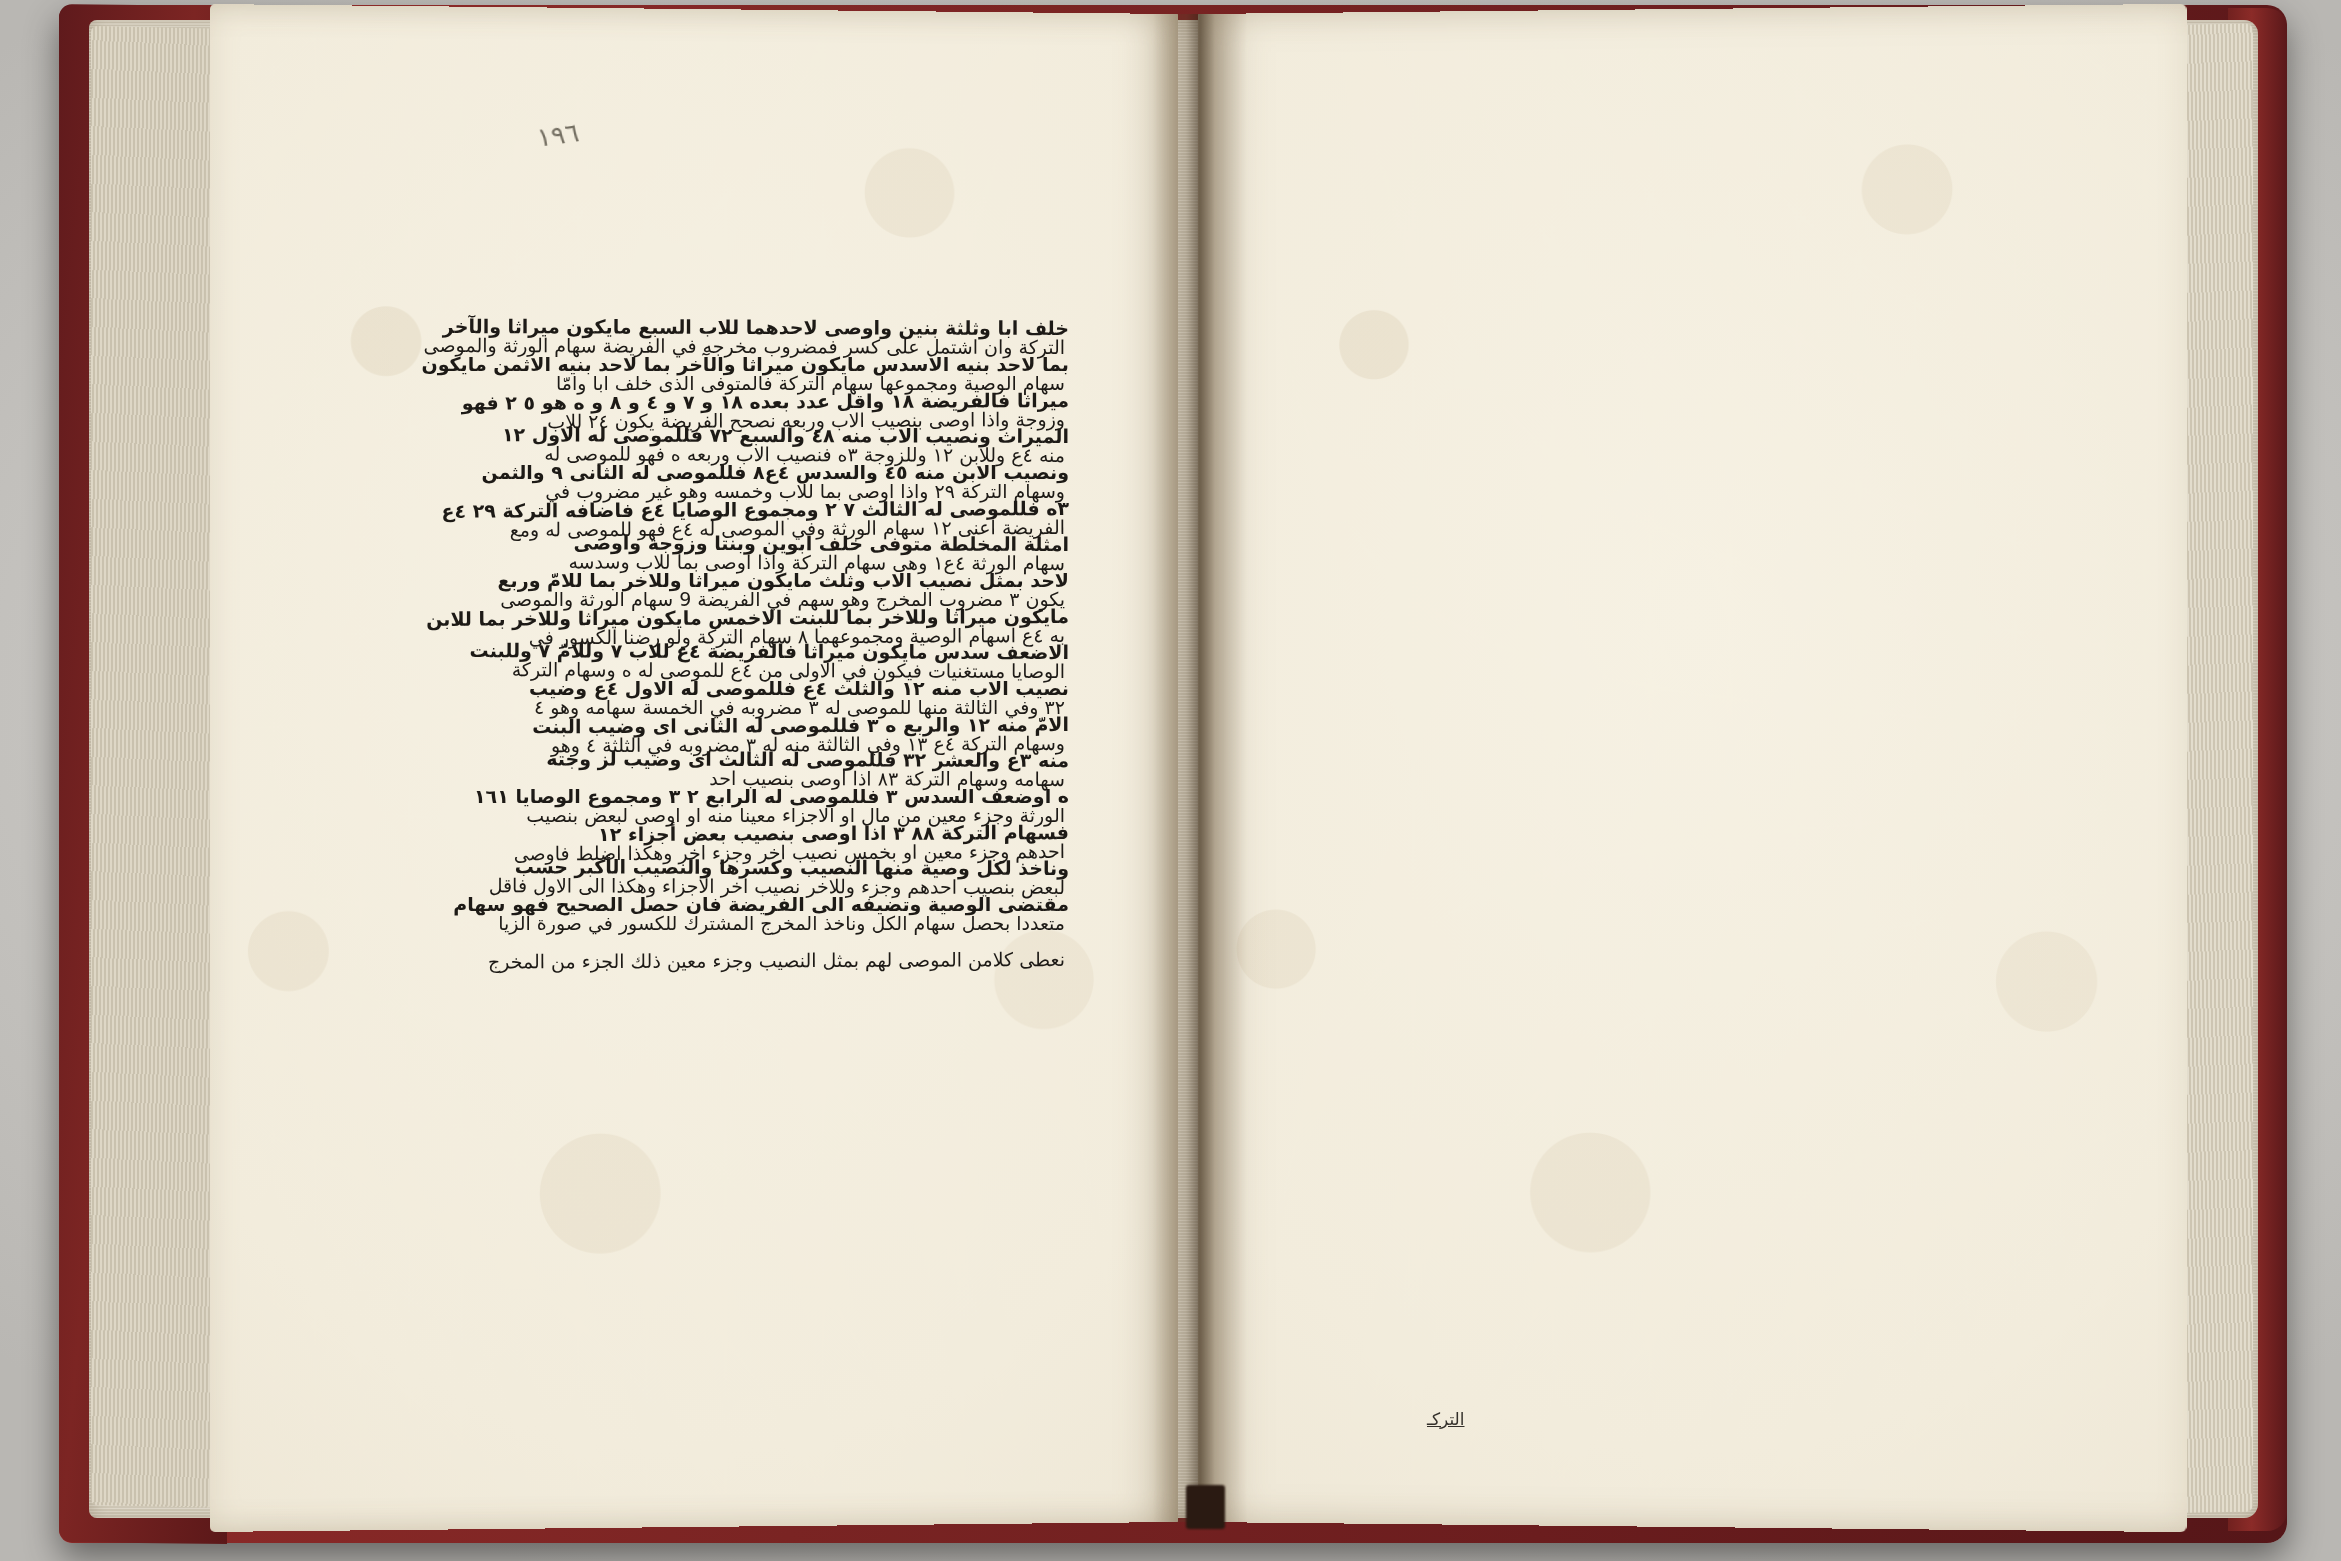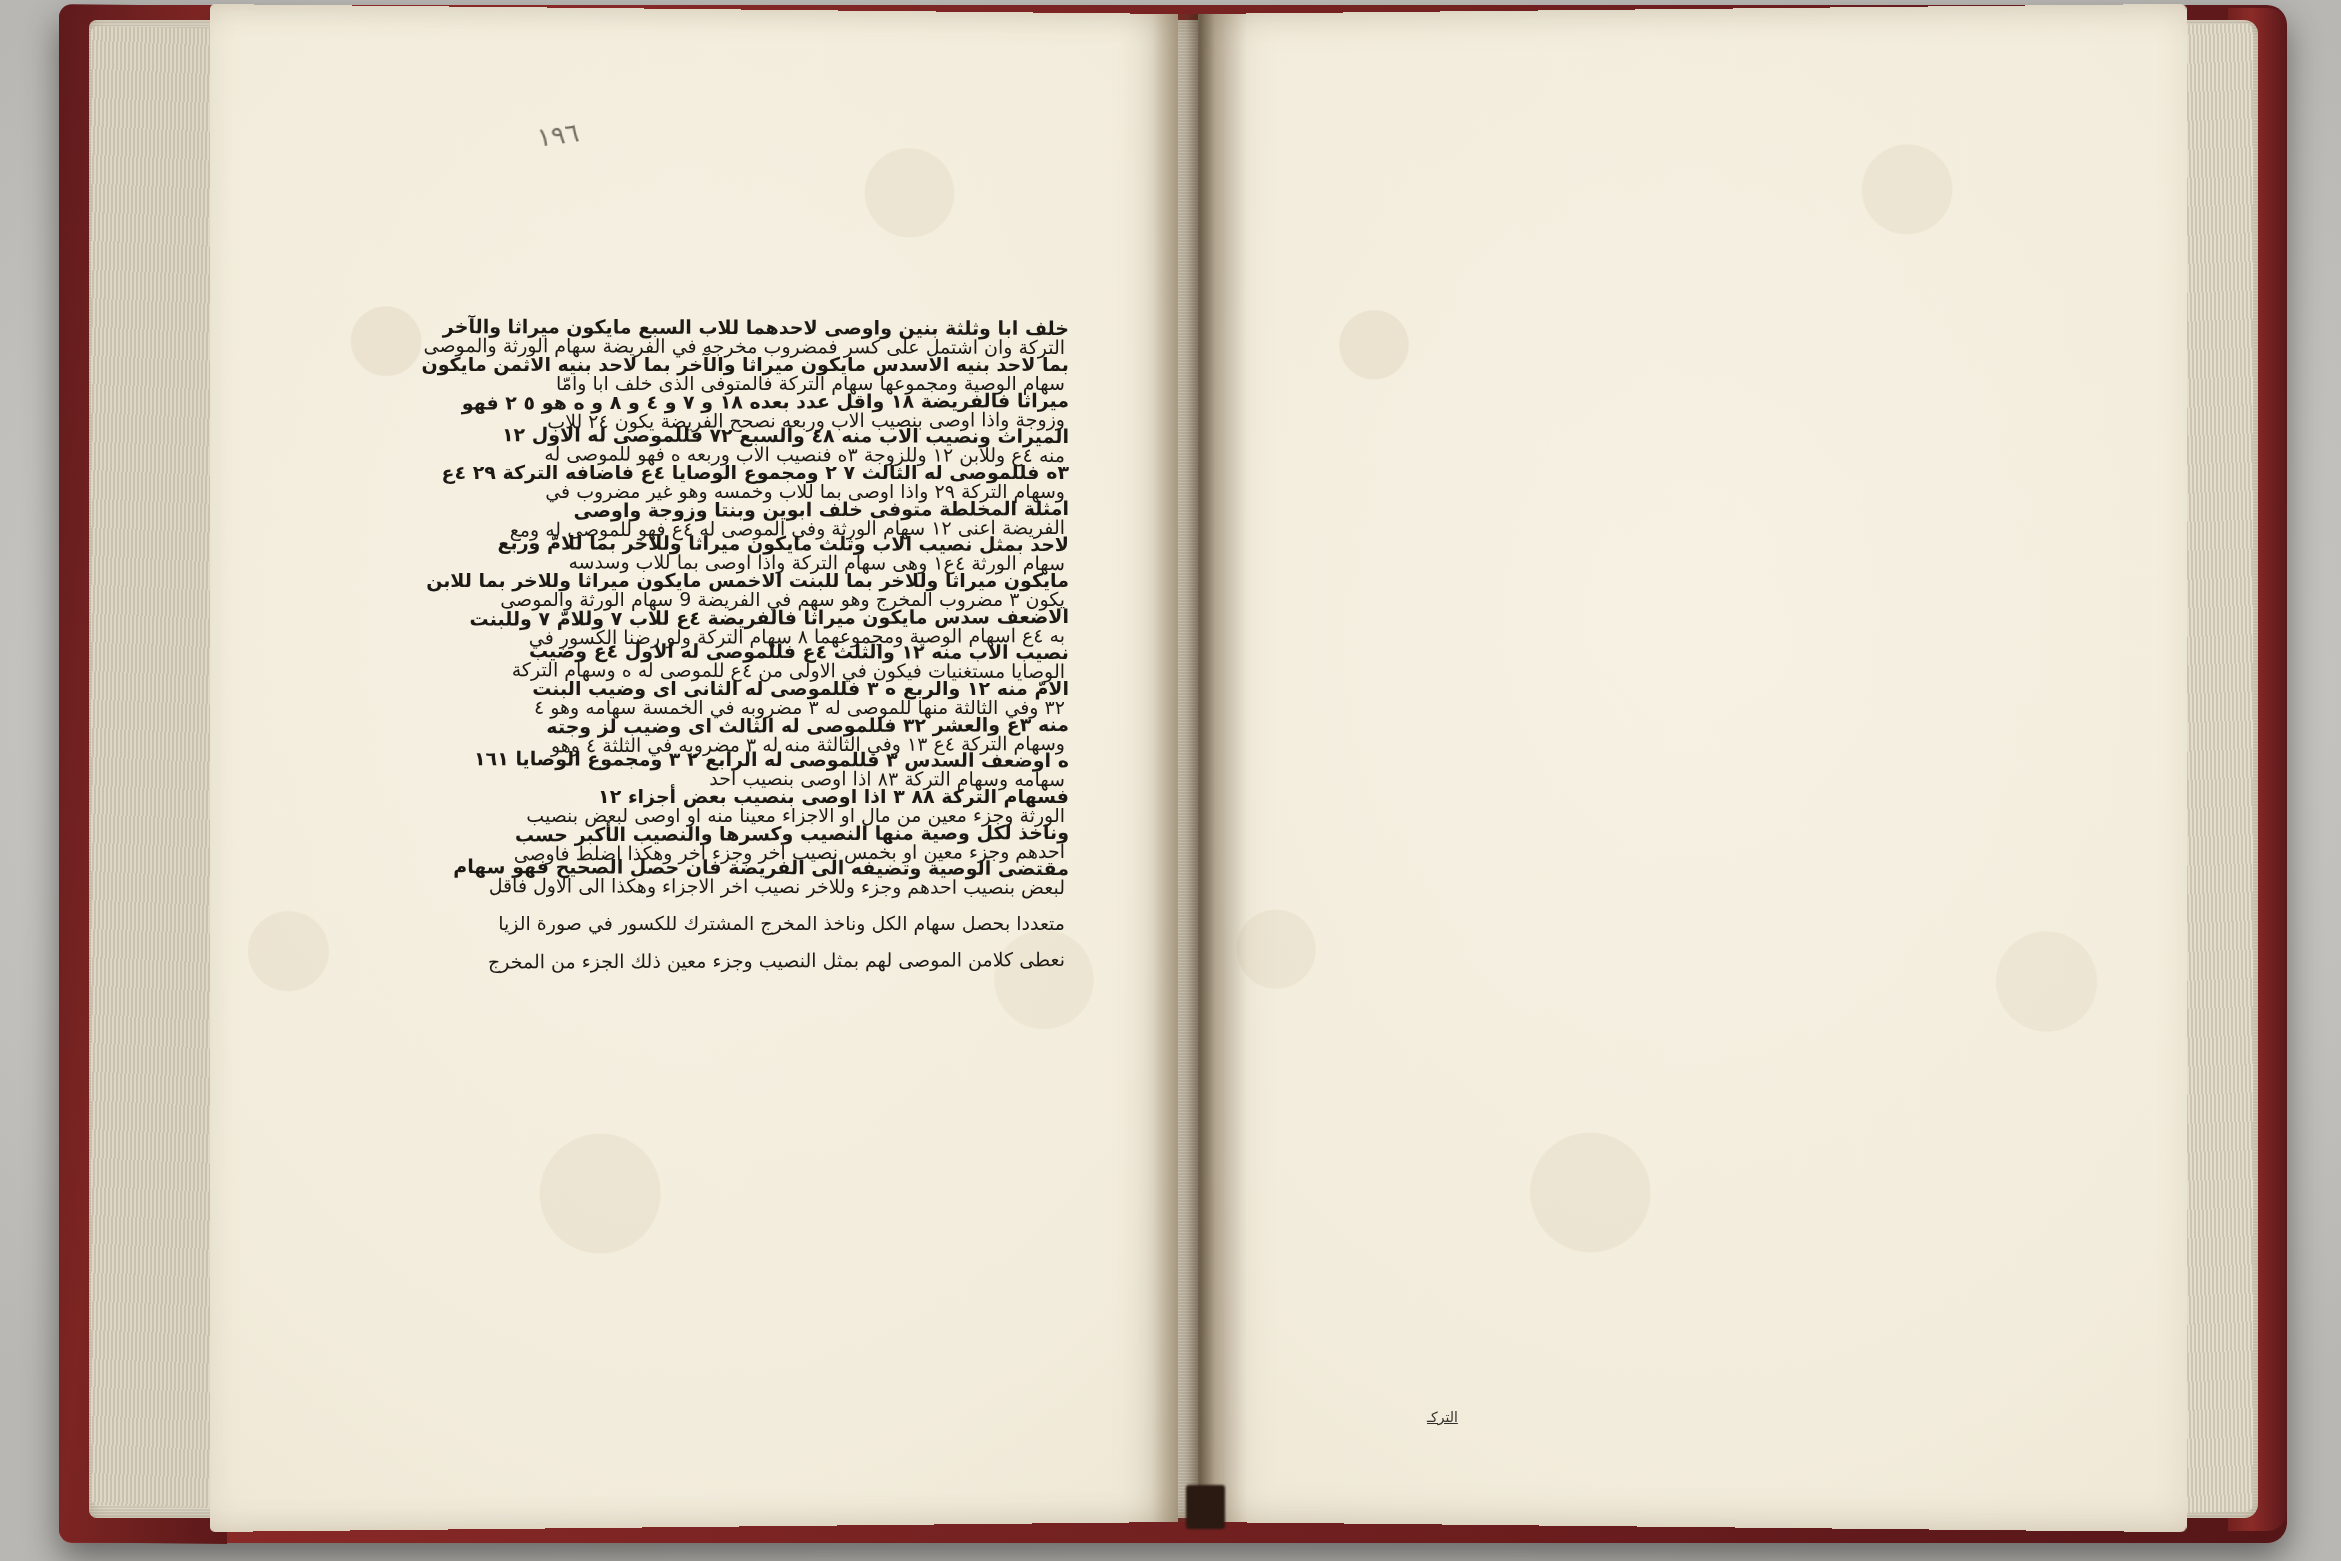--- a/index.html
+++ b/index.html
@@ -200,21 +200,21 @@
     color: #4a4438;
     font-size: 26px;
     transform: rotate(-8deg);
     opacity: .75;
   }
   #folio-verso { left: 315px; top: 106px; }
 
   .catchword {
     position: absolute;
     direction: rtl;
-    font-size: 14px;
+    font-size: 17px;
     color: #1d1a16;
     opacity: .9;
     text-decoration: underline;
   }
   #catchword-recto { left: 1205px; top: 1395px; }
 </style>
 </head>
 <body>
 
 <div class="photo">
@@ -261,20 +261,21 @@
           <span class="ln">احدهم وجزء معين او بخمس نصيب اخر وجزء اخر وهكذا اضلط فاوصى</span>
           <span class="ln">لبعض بنصيب احدهم وجزء وللاخر نصيب اخر الاجزاء وهكذا الى الاول فاقل</span>
           <span class="ln">متعددا بحصل سهام الكل وناخذ المخرج المشترك للكسور في صورة الزيا</span>
           <span class="ln">نعطى كلامن الموصى لهم بمثل النصيب وجزء معين ذلك الجزء من المخرج</span>
         </div>
       <div class="textblock" id="recto-text">
           <span class="ln">خلف ابا وثلثة بنين واوصى لاحدهما للاب السبع مايكون ميراثا والآخر</span>
           <span class="ln">بما لاحد بنيه الاسدس مايكون ميراثا والآخر بما لاحد بنيه الاثمن مايكون</span>
           <span class="ln">ميراثا فالفريضة ١٨ واقل عدد بعده ١٨ و ٧ و ٤ و ٨ و ه هو ٥ ٢ فهو</span>
           <span class="ln">الميراث ونصيب الاب منه ٤٨ والسبع ٧٢ فللموصى له الاول ١٢</span>
+          <span class="ln">ونصيب الابن منه ٤٥ والسدس ٤ع٨ فللموصى له الثانى ٩ والثمن</span>
           <span class="ln">٣ه فللموصى له الثالث ٧ ٢ ومجموع الوصايا ٤ع فاضافه التركة ٢٩ ٤ع</span>
           <span class="ln">امثلة المخلطة      متوفى خلف ابوين وبنتا وزوجة واوصى</span>
           <span class="ln">لاحد بمثل نصيب الاب وثلث مايكون ميراثا وللاخر بما للامّ وربع</span>
           <span class="ln">مايكون ميراثا وللاخر بما للبنت الاخمس مايكون ميراثا وللاخر بما للابن</span>
           <span class="ln">الاضعف سدس مايكون ميراثا فالفريضة ٤ع للاب ٧ وللامّ ٧ وللبنت</span>
           <span class="ln">نصيب الاب منه ١٢ والثلث ٤ع فللموصى له الاول ٤ع وضيب</span>
           <span class="ln">الامّ منه ١٢ والربع ه ٣ فللموصى له الثانى اى وضيب البنت</span>
           <span class="ln">منه ٣ع والعشر ٣٢ فللموصى له الثالث اى وضيب لز وجته</span>
           <span class="ln">ه اوضعف السدس ٣ فللموصى له الرابع ٢ ٣ ومجموع الوصايا ١٦١</span>
           <span class="ln">فسهام التركة ٨٨ ٣       اذا اوصى بنصيب بعض أجزاء ١٢</span>

